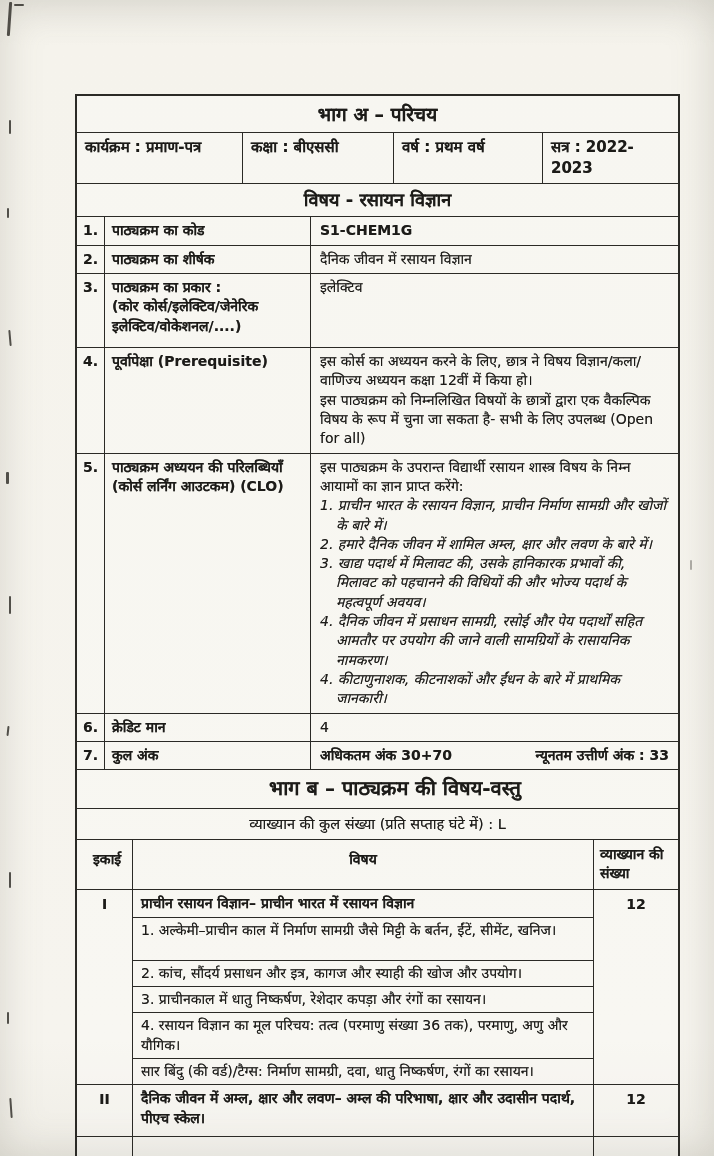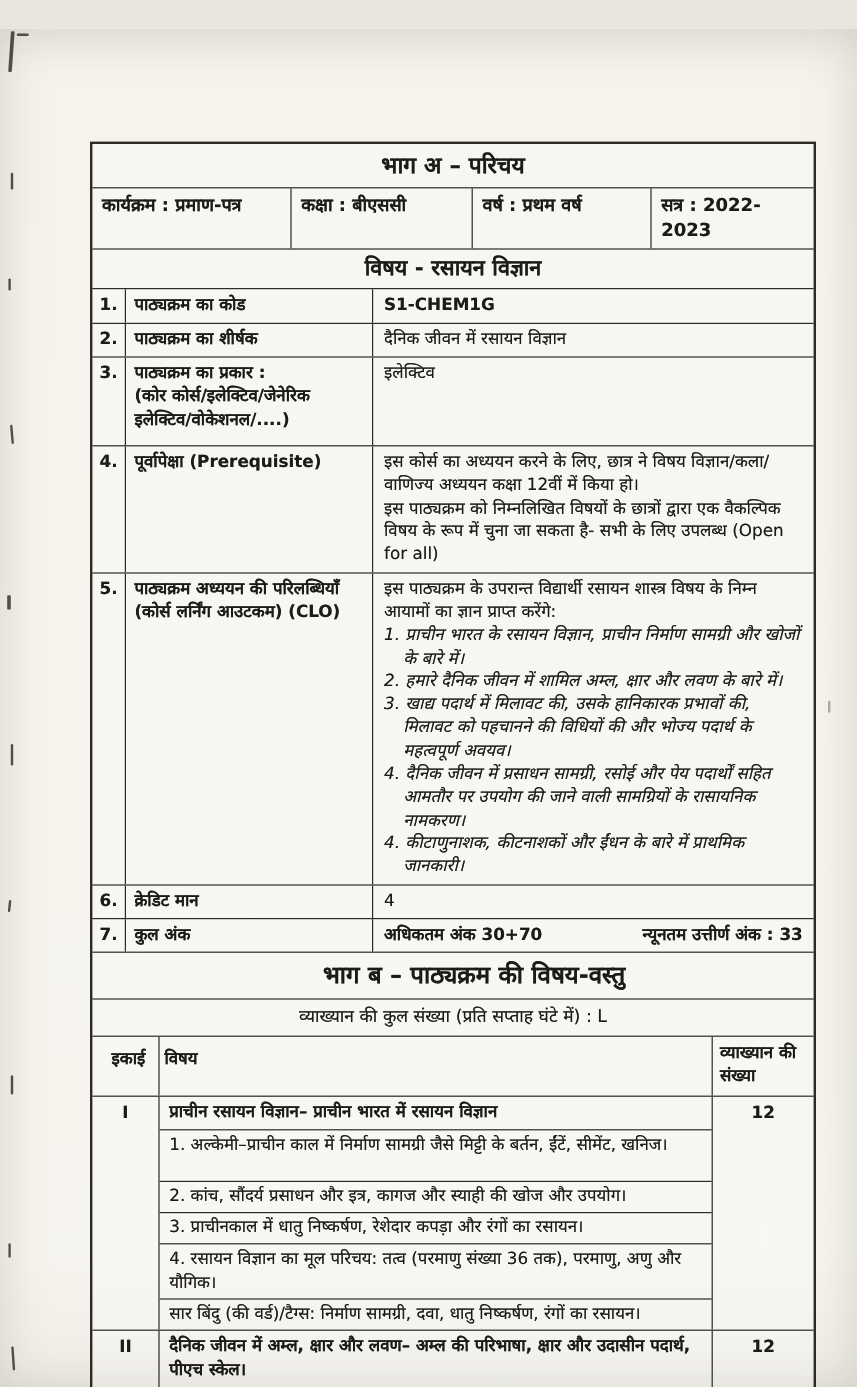--- a/index.html
+++ b/index.html
@@ -8,21 +8,20 @@
     font-family:"DejaVu Sans",sans-serif;
     background:#e9e6df;
     position:relative;
     overflow:hidden;
   }
   .sheet{
     position:absolute;inset:0;
     background:linear-gradient(180deg,#efede6 0%,#f5f3ec 4%,#f6f4ee 90%,#efede6 100%);
     box-shadow:inset 0 0 40px rgba(120,115,100,0.25);
     color:#1c1b18;
-    margin-top:24px;
   }
   
   .artifact{position:absolute;background:#2a2823;border-radius:1px;opacity:.8;}
   .doc{
     position:absolute;left:75px;top:94px;width:605px;
     border:2px solid #2b2a26;
     background:rgba(255,255,255,0.25);
     box-sizing:border-box;
     font-size:14px;line-height:1.38;
     text-shadow:0 0 .4px rgba(20,20,20,.55);
@@ -40,21 +39,21 @@
   .c-no{width:28px;border-right:1.6px solid #2b2a26;padding:4px 2px;text-align:center;font-weight:bold;box-sizing:border-box;}
   .c-label{width:206px;border-right:1.6px solid #2b2a26;padding:4px 7px;font-weight:bold;box-sizing:border-box;}
   .c-value{flex:1;padding:4px 9px;box-sizing:border-box;}
   .split{display:flex;justify-content:space-between;font-weight:bold;}
   .clo-item{padding-left:16px;text-indent:-16px;font-style:italic;}
   .note-row{display:block;padding:5px 4px;text-align:center;font-size:14.5px;}
   
   .u-unit{width:56px;border-right:1.6px solid #2b2a26;box-sizing:border-box;text-align:center;padding:5px 16px;font-weight:bold;}
   .u-topic{flex:1;border-right:1.6px solid #2b2a26;box-sizing:border-box;}
   .u-lect{width:84px;box-sizing:border-box;padding:5px 6px;font-weight:bold;}
-  .u-head .u-topic{text-align:left;padding:10px 4px;font-weight:bold;}
+  .u-head .u-topic{text-align:center;padding:10px 4px;font-weight:bold;}
   .u-head .u-unit{padding-top:10px;}
   .topic-heading{padding:4px 8px;font-weight:bold;}
   .topic-item{padding:3px 8px;border-top:1.4px solid #2b2a26;}
   .lect-center{text-align:center;}
   .filler{min-height:38px;}
   .unitI-topics .topic-item:nth-child(2){min-height:36px;}
 </style>
 </head>
 <body>
 

